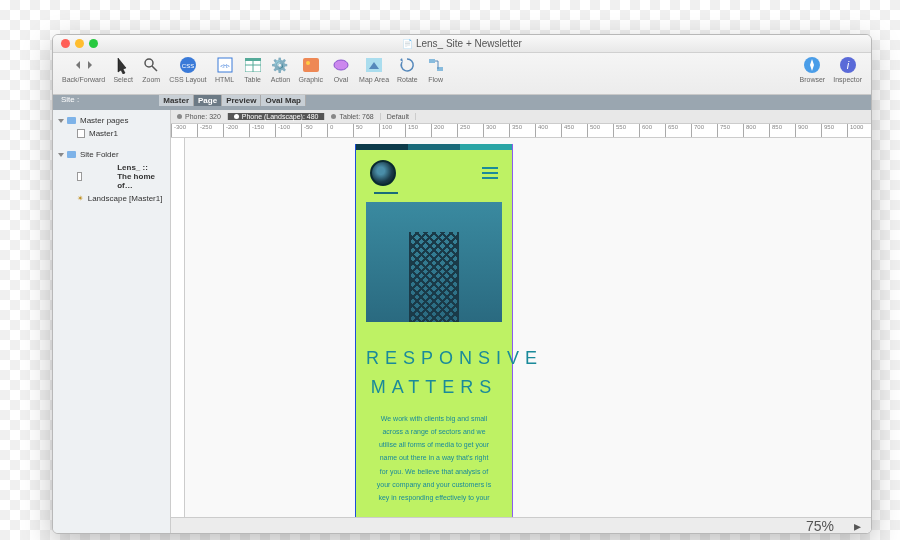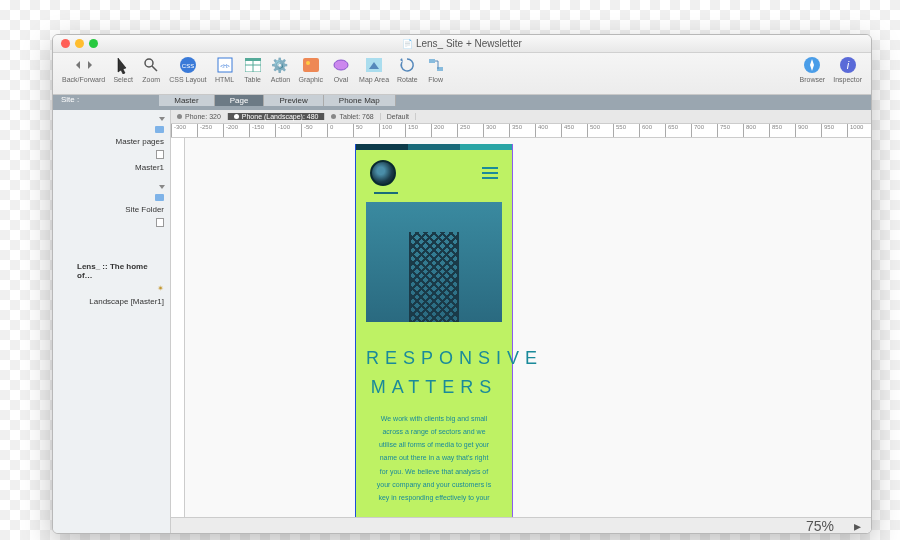--- a/index.html
+++ b/index.html
@@ -11,25 +11,25 @@
 .red { background: #ff5f57; } .yellow { background: #ffbd2e; } .green { background: #28c940; }
 .title { position: absolute; left: 0; right: 0; text-align: center; font-size: 10px; color: #555; }
 .title::before { content: "📄 "; font-size: 9px; }
 .toolbar { height: 42px; background: linear-gradient(#f5f5f5,#ececec); border-bottom: 1px solid #c8c8c8; display: flex; align-items: flex-start; padding: 2px 6px 0; gap: 2px; }
 .tb-group { display: flex; flex-direction: column; align-items: center; padding: 0 3px; }
 .tb-ico { width: 20px; height: 20px; display: flex; align-items: center; justify-content: center; font-size: 14px; }
 .tb-lbl { font-size: 7px; color: #666; margin-top: 1px; white-space: nowrap; }
 .tb-spacer { flex: 1; }
 .sitebar { height: 15px; background: #9aa6b0; display: flex; align-items: flex-start; padding: 0 8px; font-size: 8px; color: #fff; gap: 80px; }
 .tabs { display: flex; gap: 0; font-size: 8px; }
-.tab { padding: 1px 15px; background: #c8cfd5; color: #333; border-right: 1px solid #aaa; }
+.tab { padding: 1px 4px; background: #c8cfd5; color: #333; border-right: 1px solid #aaa; font-weight: bold; }
 .tab.active { background: #6c7a85; color: #fff; }
 .body { flex: 1; display: flex; min-height: 0; }
 .sidebar { width: 118px; background: #eef1f3; border-right: 1px solid #ccc; padding: 4px 6px; font-size: 8px; color: #333; }
-.sb-row { display: flex; align-items: flex-end; gap: 4px; padding: 2px 0; flex-direction: column; }
+.sb-row { display: flex; align-items: center; gap: 4px; padding: 2px 0; }
 .tri { width: 0; height: 0; border-left: 4px solid #888; border-top: 3px solid transparent; border-bottom: 3px solid transparent; transform: rotate(90deg); }
 .fold { width: 9px; height: 7px; background: #7eb3e8; border-radius: 1px; }
 .page { width: 8px; height: 9px; background: #fff; border: 1px solid #999; }
 .gear { font-size: 8px; color: #c09020; }
 .bold { font-weight: 600; gap: 35px; }
 .main { flex: 1; display: flex; flex-direction: column; background: #fff; min-width: 0; }
 .bpbar { height: 14px; background: #e8e8e8; border-bottom: 1px solid #ccc; display: flex; font-size: 7px; align-items: center; }
 .bp { padding: 0 6px; border-right: 1px solid #ccc; color: #555; display: flex; align-items: center; gap: 3px; }
 .bp.active { background: #555; color: #fff; }
 .dot { width: 5px; height: 5px; border-radius: 50%; background: #888; }
@@ -192,21 +192,21 @@
       <div class="tb-lbl">Inspector</div>
     </div>
   </div>
 
   <div class="sitebar">
     <span>Site :</span>
     <div class="tabs">
       <div class="tab">Master</div>
       <div class="tab active">Page</div>
       <div class="tab">Preview</div>
-      <div class="tab">Phone Map</div>
+      <div class="tab">Oval Map</div>
     </div>
   </div>
 
   <div class="body">
     <div class="sidebar">
       <div class="sb-row">
           <span class="tri"></span>
           <span class="fold"></span>
           <span>Master pages</span>
         </div>

